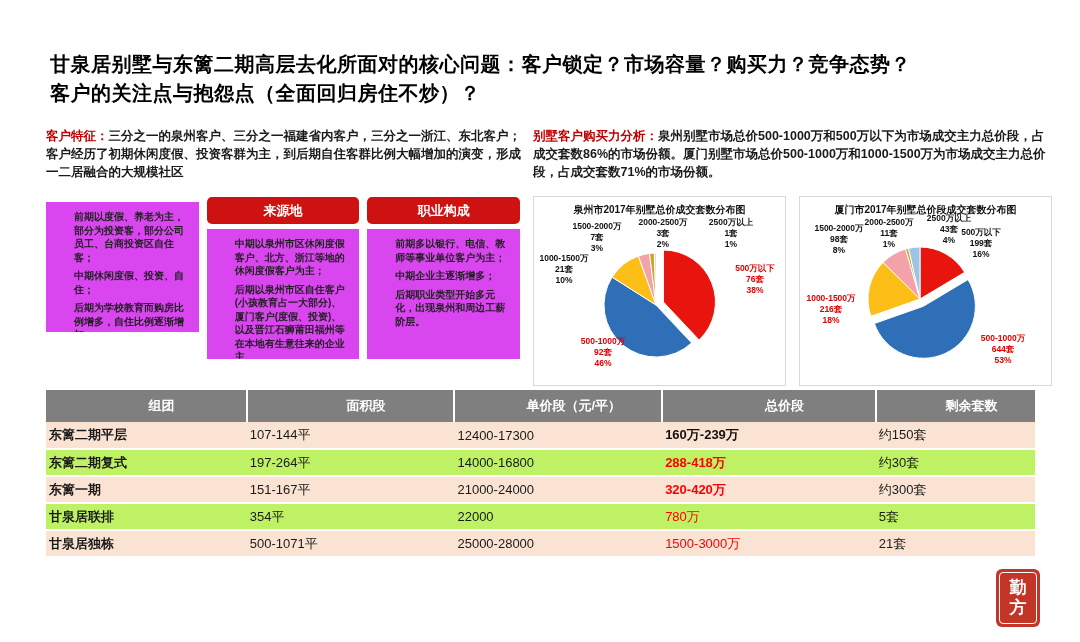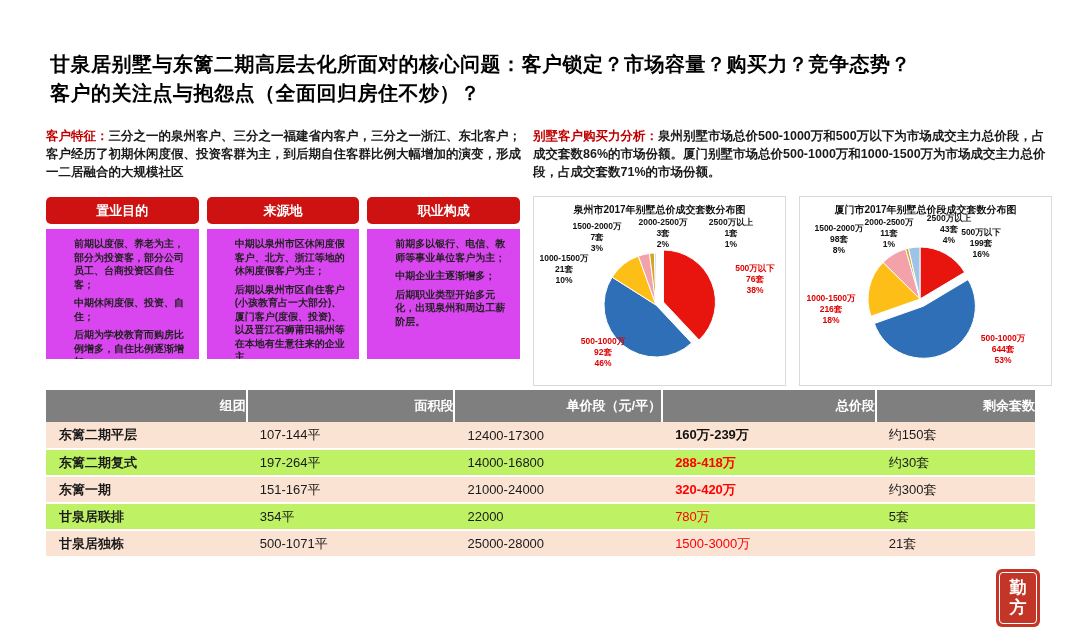--- a/index.html
+++ b/index.html
@@ -43,24 +43,24 @@
   
   .c1-s0 { left:150px; top:30px; }   
   .c1-s1 { left:172px; top:136px; }  
   .c1-s2 { left:0px;   top:96px; }   
   .c1-s3 { left:8px;   top:26px; }   
   .c1-s4 { left:58px;  top:20px; }   
   .c1-s5 { left:118px; top:16px; }   
 
   
   .grp-table { position:absolute; left:46px; top:390px; width:989px; border-collapse:collapse; table-layout:fixed; }
-  .grp-table th { background:#7f7f7f; color:#fff; font-size:13px; font-weight:bold; text-align:right;
+  .grp-table th { background:#7f7f7f; color:#fff; font-size:13px; font-weight:bold; text-align:center;
                   height:32px; padding-left:31px; border-left:2px solid #fff; }
   .grp-table th:first-child { border-left:none; }
-  .grp-table td { font-size:13px; color:#1a1a1a; height:27px; padding-left:13px;
+  .grp-table td { font-size:13px; color:#1a1a1a; height:27px; padding-left:3px;
                   border-bottom:2px solid #fff; }
   .grp-table tr.odd  td { background:#fbe3d3; }
   .grp-table tr.even td { background:#bef264; }
   .grp-table td.row-name { font-weight:bold; }
   td.price.black-bold { color:#111; font-weight:bold; }
   td.price.red-bold   { color:#ff0000; font-weight:bold; }
   td.price.red        { color:#ff0000; }
 
   
   .stamp { position:absolute; left:996px; top:569px; width:44px; height:58px; background:#c23527;
@@ -83,21 +83,20 @@
   <div class="intro intro-left">
     <span class="red-label">客户特征：</span><span>三分之一的泉州客户、三分之一福建省内客户，三分之一浙江、东北客户；客户经历了初期休闲度假、投资客群为主，到后期自住客群比例大幅增加的演变，形成一二居融合的大规模社区</span>
   </div>
 
   <div class="intro intro-right">
     <span class="red-label">别墅客户购买力分析：</span><span>泉州别墅市场总价500-1000万和500万以下为市场成交主力总价段，占成交套数86%的市场份额。厦门别墅市场总价500-1000万和1000-1500万为市场成交主力总价段，占成交套数71%的市场份额。</span>
   </div>
 
   <div class="cols">
     <div>
-      <div class="col-header">置业目的</div>
       <div class="col-body">
         <p>前期以度假、养老为主，部分为投资客，部分公司员工、台商投资区自住客；</p>
         <p>中期休闲度假、投资、自住；</p>
         <p>后期为学校教育而购房比例增多，自住比例逐渐增加。</p>
       </div>
     </div>
     <div>
       <div class="col-header">来源地</div>
       <div class="col-body">
         <p>中期以泉州市区休闲度假客户、北方、浙江等地的休闲度假客户为主；</p>

